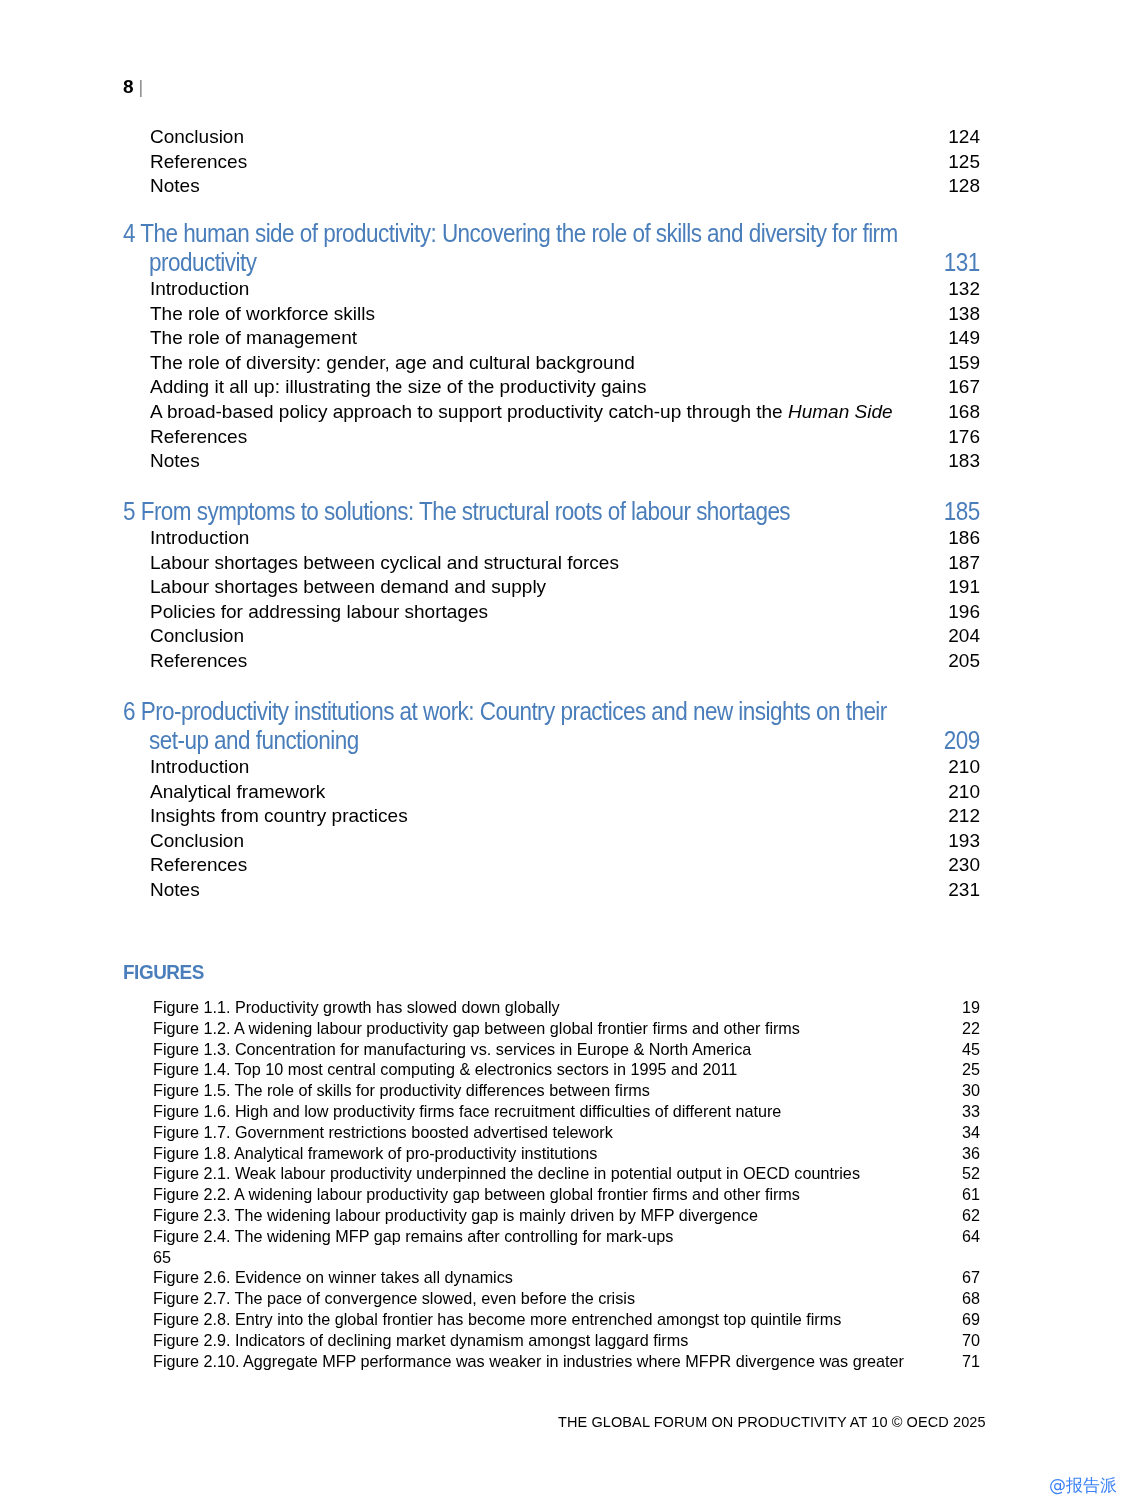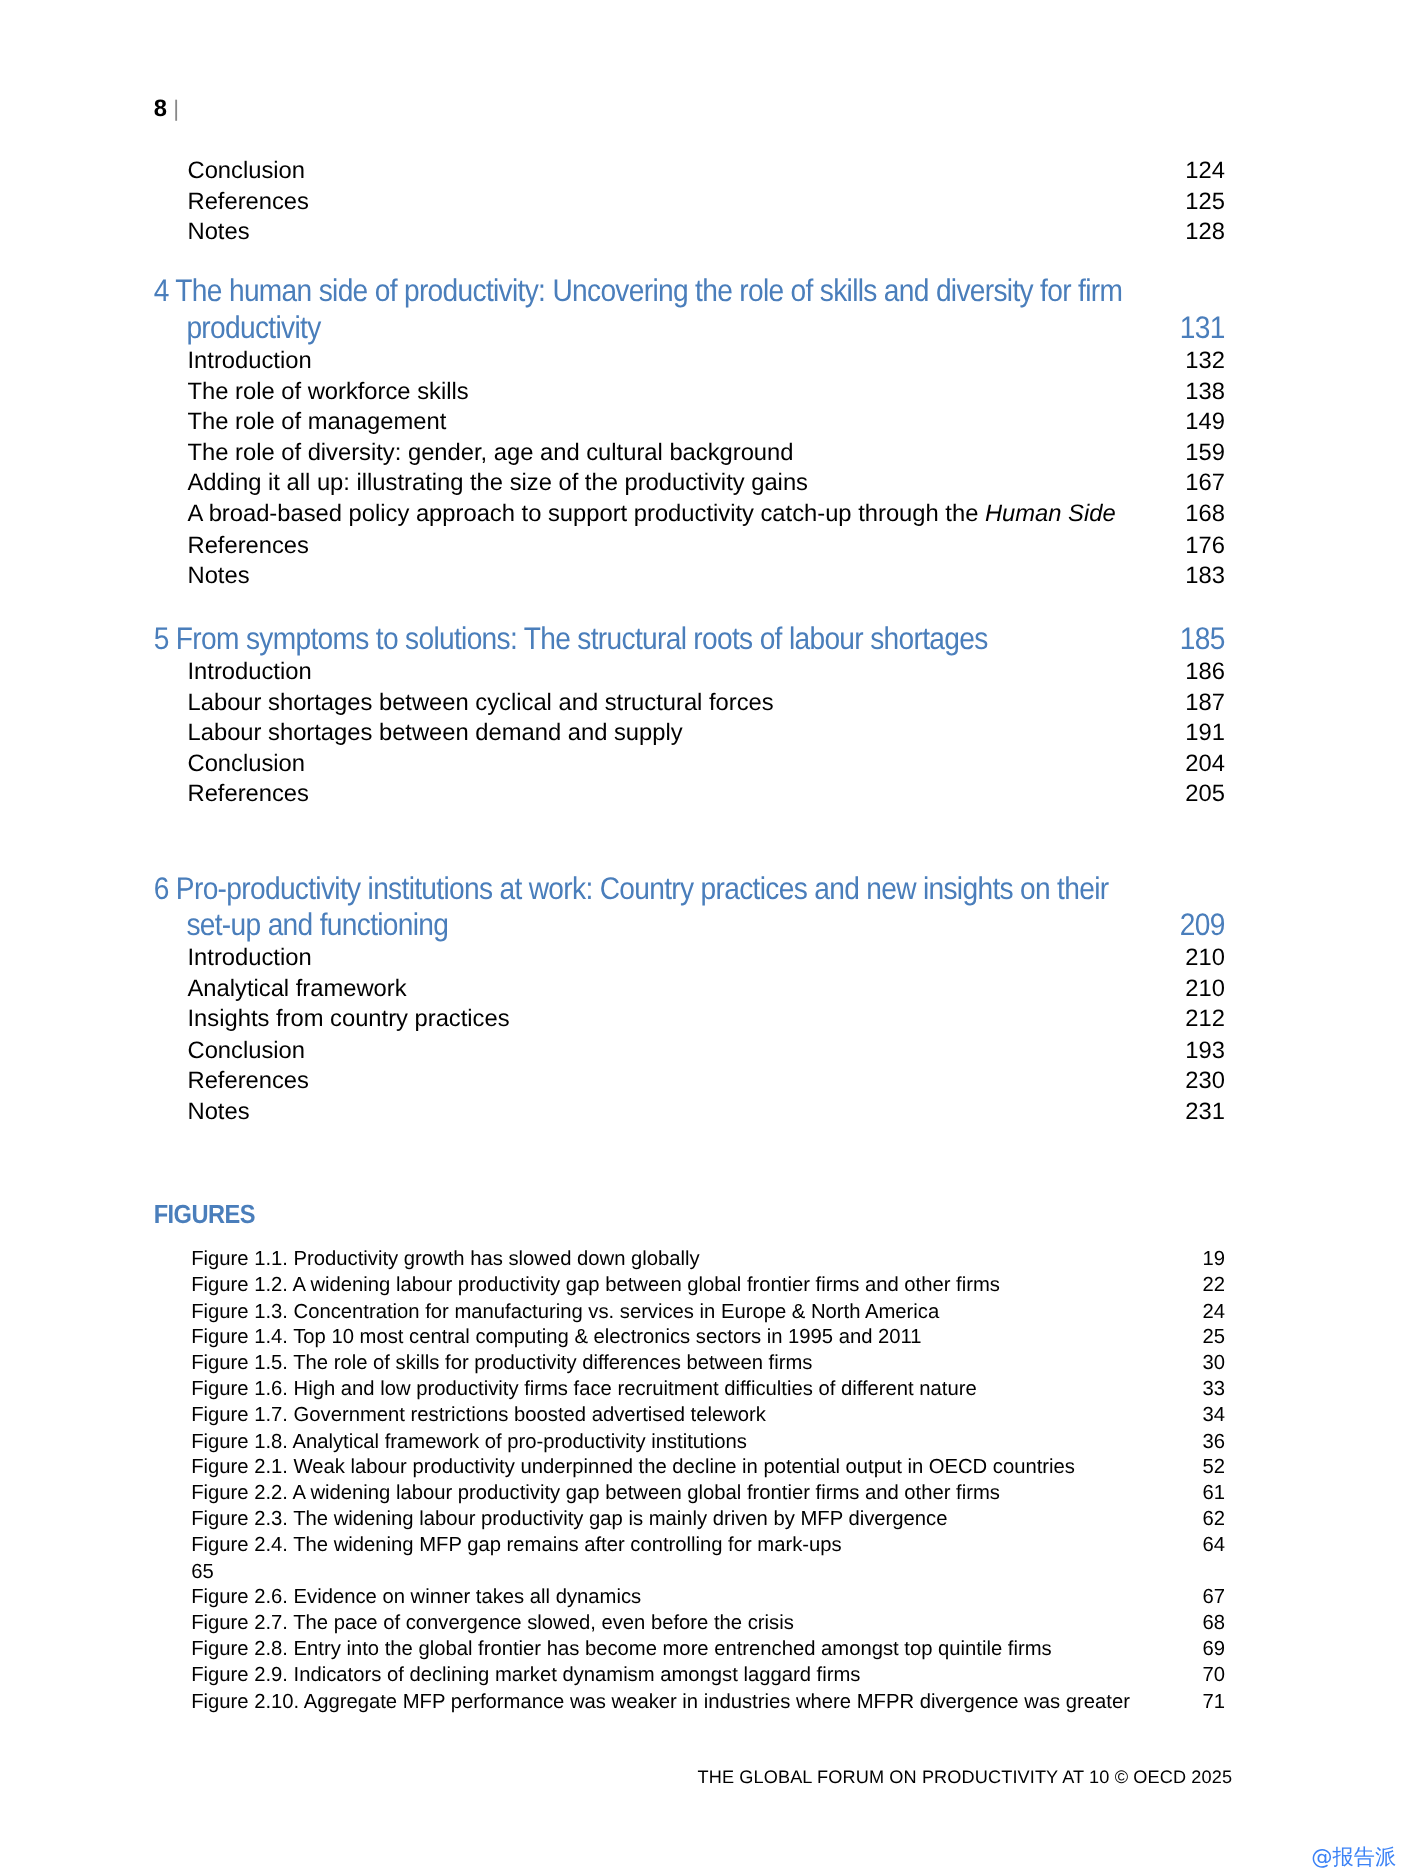--- a/index.html
+++ b/index.html
@@ -182,20 +182,24 @@
   </div>
   <div class="entry">
     <span class="label">Labour shortages between cyclical and structural forces</span>
     <span class="pg">187</span>
   </div>
   <div class="entry">
     <span class="label">Labour shortages between demand and supply</span>
     <span class="pg">191</span>
   </div>
   <div class="entry">
+    <span class="label">Policies for addressing labour shortages</span>
+    <span class="pg">196</span>
+  </div>
+  <div class="entry">
     <span class="label">Conclusion</span>
     <span class="pg">204</span>
   </div>
   <div class="entry">
     <span class="label">References</span>
     <span class="pg">205</span>
   </div>
 </div>
 
 <div class="toc" style="top:697px;">
@@ -237,21 +241,21 @@
     <div class="fig">
       <span>Figure 1.1. Productivity growth has slowed down globally</span>
       <span>19</span>
     </div>
     <div class="fig">
       <span>Figure 1.2. A widening labour productivity gap between global frontier firms and other firms</span>
       <span>22</span>
     </div>
     <div class="fig">
       <span>Figure 1.3. Concentration for manufacturing vs. services in Europe &amp; North America</span>
-      <span>24</span>
+      <span>45</span>
     </div>
     <div class="fig">
       <span>Figure 1.4. Top 10 most central computing &amp; electronics sectors in 1995 and 2011</span>
       <span>25</span>
     </div>
     <div class="fig">
       <span>Figure 1.5. The role of skills for productivity differences between firms</span>
       <span>30</span>
     </div>
     <div class="fig">

